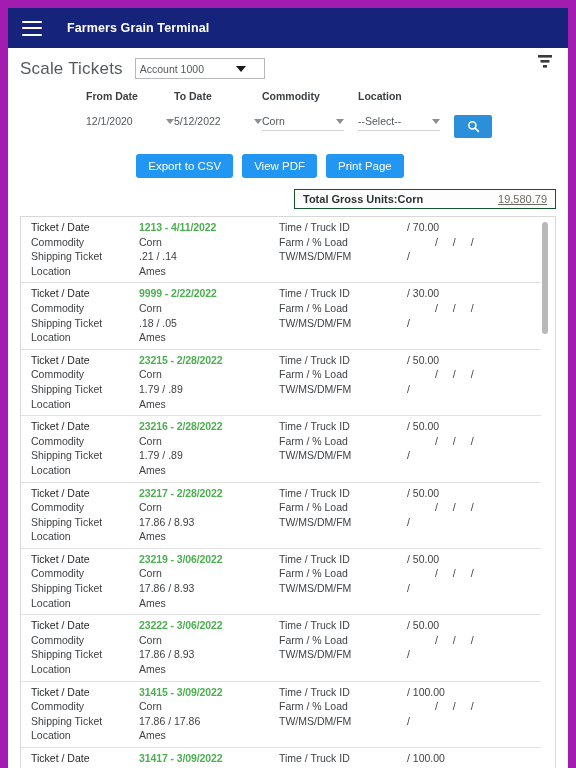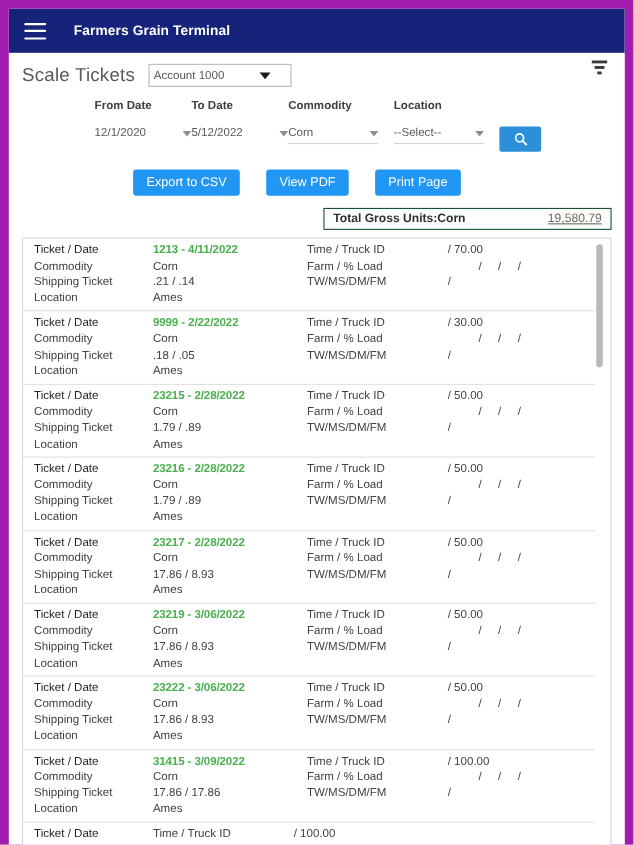--- a/index.html
+++ b/index.html
@@ -123,21 +123,21 @@
     border: none;
     border-radius: 2px;
     display: flex; align-items: center; justify-content: center;
     cursor: pointer;
     margin-top: 1px;
   }
 
   
   .actions {
     display: flex;
-    gap: 24px;
+    gap: 9px;
     justify-content: center;
     margin-top: 16px;
     padding-right: 36px;
   }
   .btn {
     background: #2196f3;
     color: #ffffff;
     border: none;
     border-radius: 3px;
     font-size: 11.5px;
@@ -512,20 +512,21 @@
             <div class="t-row ">
               <div class="c-label">Location</div>
               <div class="c-value">Ames</div>
               <div class="c-label2"></div>
               <div class="c-value2 "></div>
             </div>
           </div>
           <div class="ticket">
             <div class="t-row head">
               <div class="c-label">Ticket / Date</div>
+              <div class="c-value">31417 - 3/09/2022</div>
               <div class="c-label2">Time / Truck ID</div>
               <div class="c-value2 ">/ 100.00</div>
             </div>
             <div class="t-row ">
               <div class="c-label">Commodity</div>
               <div class="c-value">Corn</div>
               <div class="c-label2">Farm / % Load</div>
               <div class="c-value2 slash-ind">/   /   /</div>
             </div>
           </div>

